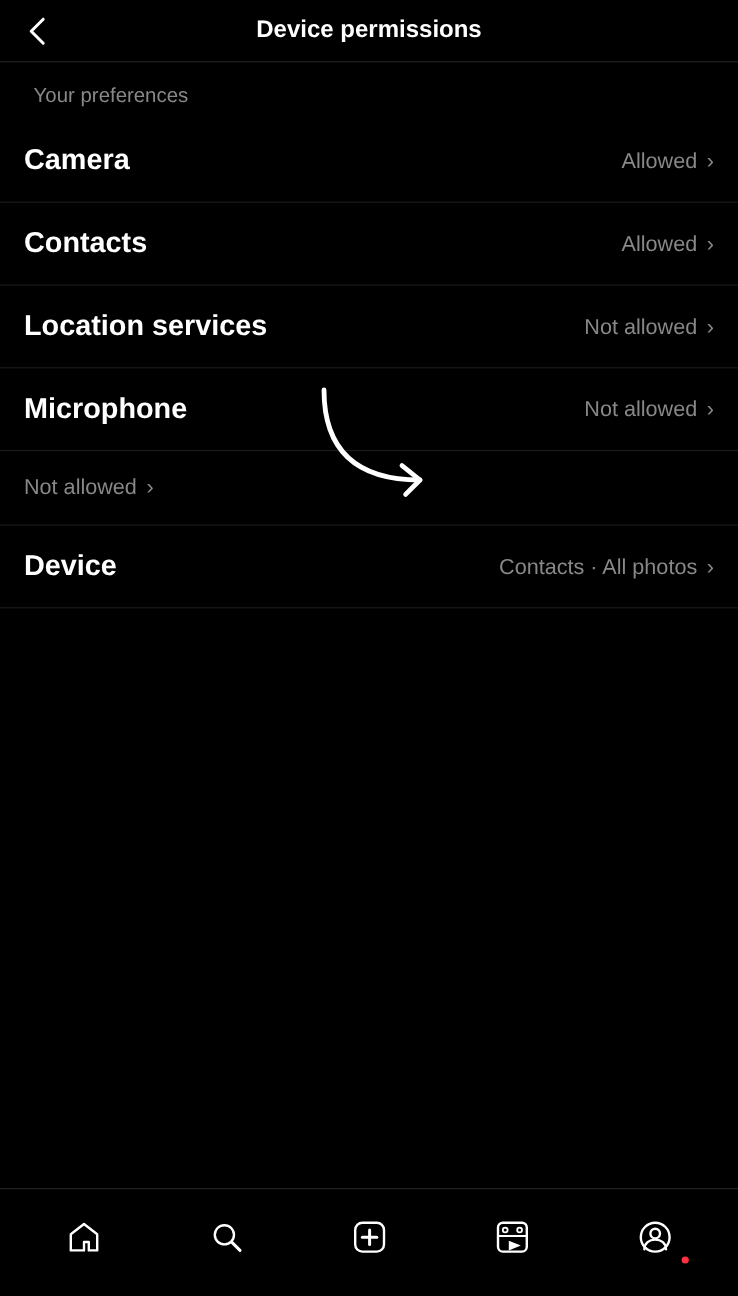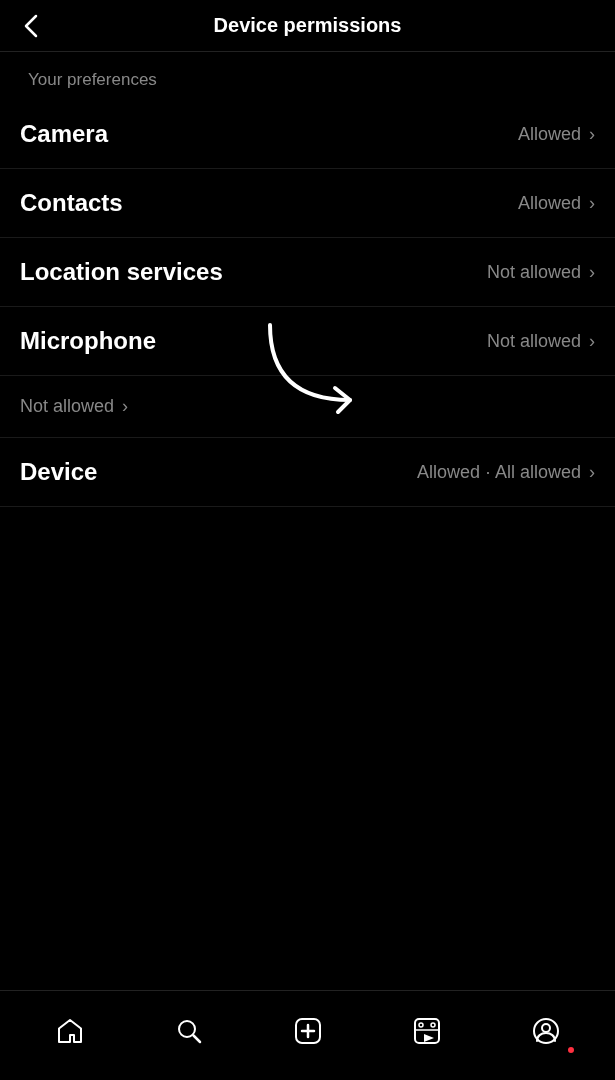--- a/index.html
+++ b/index.html
@@ -203,21 +203,21 @@
   <div class="permission-row">
     <div class="permission-right">
       <span class="permission-status">Not allowed</span>
       <span class="chevron">›</span>
     </div>
   </div>
 
   <div class="permission-row">
     <span class="permission-name">Device</span>
     <div class="permission-right">
-      <span class="permission-status">Allowed · All allowed</span>
+      <span class="permission-status">Contacts · All photos</span>
       <span class="chevron">›</span>
     </div>
   </div>
 
 </div>
 
 <svg class="arrow-annotation" viewBox="0 0 170 110" xmlns="http://www.w3.org/2000/svg">
   <path d="M 50 5 Q 50 80 130 80" stroke="white" stroke-width="4" fill="none" stroke-linecap="round"></path>
 
   <polyline points="115,68 130,80 118,92" stroke="white" stroke-width="4" fill="none" stroke-linecap="round" stroke-linejoin="round"></polyline>

